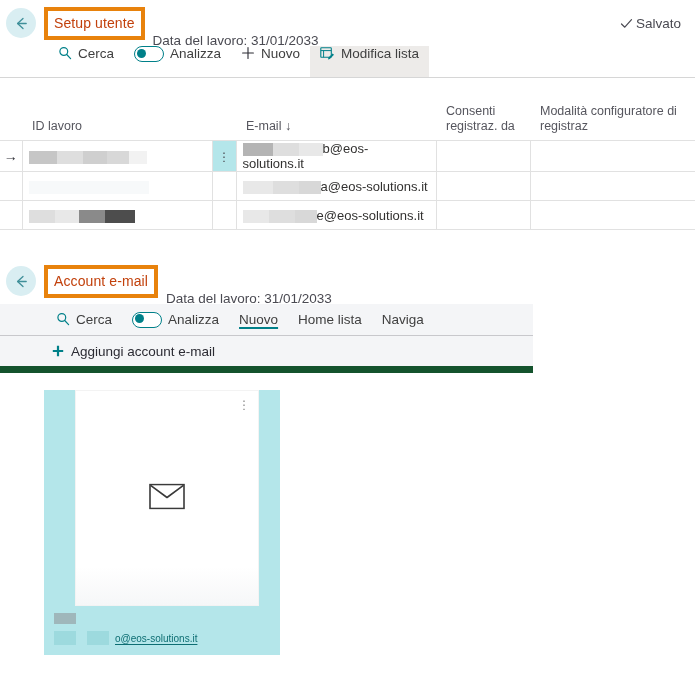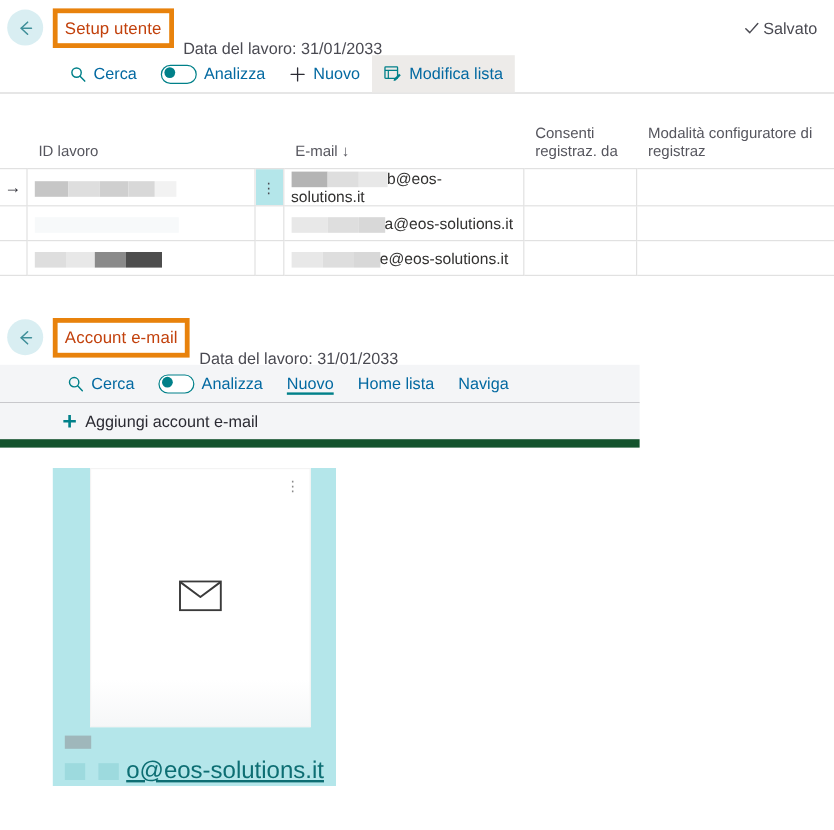--- a/index.html
+++ b/index.html
@@ -75,25 +75,24 @@
     height: 32px;
     display: flex;
     align-items: stretch;
     border-bottom: 1px solid #d6d6d6;
     padding-left: 48px;
     box-sizing: border-box;
     background: #ffffff;
   }
   .cmd {
     display: flex;
-    align-items: center;
     gap: 6px;
     padding: 0 10px;
     font-size: 13.5px;
-    color: #0369a1;
+    color: #404040;
     cursor: pointer;
     white-space: nowrap;
   }
   .cmd.selected { background: #edebe9; }
   .cmd-underline { text-decoration: underline; text-underline-offset: 3px;
                    text-decoration-color: #008089; text-decoration-thickness: 1.5px; }
   .toggle {
     width: 28px; height: 14px;
     border-radius: 8px;
     border: 1.4px solid #008089;
@@ -217,21 +216,21 @@
     position: absolute;
     left: 10px;
     top: 222px;
     width: 216px;
   }
   .card-lbl-row1 { height: 11px; margin-bottom: 8px; }
   .card-lbl-row2 { display: flex; align-items: center; }
   .blk { display:inline-block; height: 11px; background: #9fb7bb; }
   .blk2 { display:inline-block; height: 14px; background: #9ddade; }
   .card-email {
-    font-size: 20px;
+    font-size: 10px;
     color: #0d6e73;
     text-decoration: underline;
     text-underline-offset: 2px;
     margin-left: 6px;
     cursor: pointer;
     white-space: nowrap;
   }
 </style>
 </head>
 <body>

